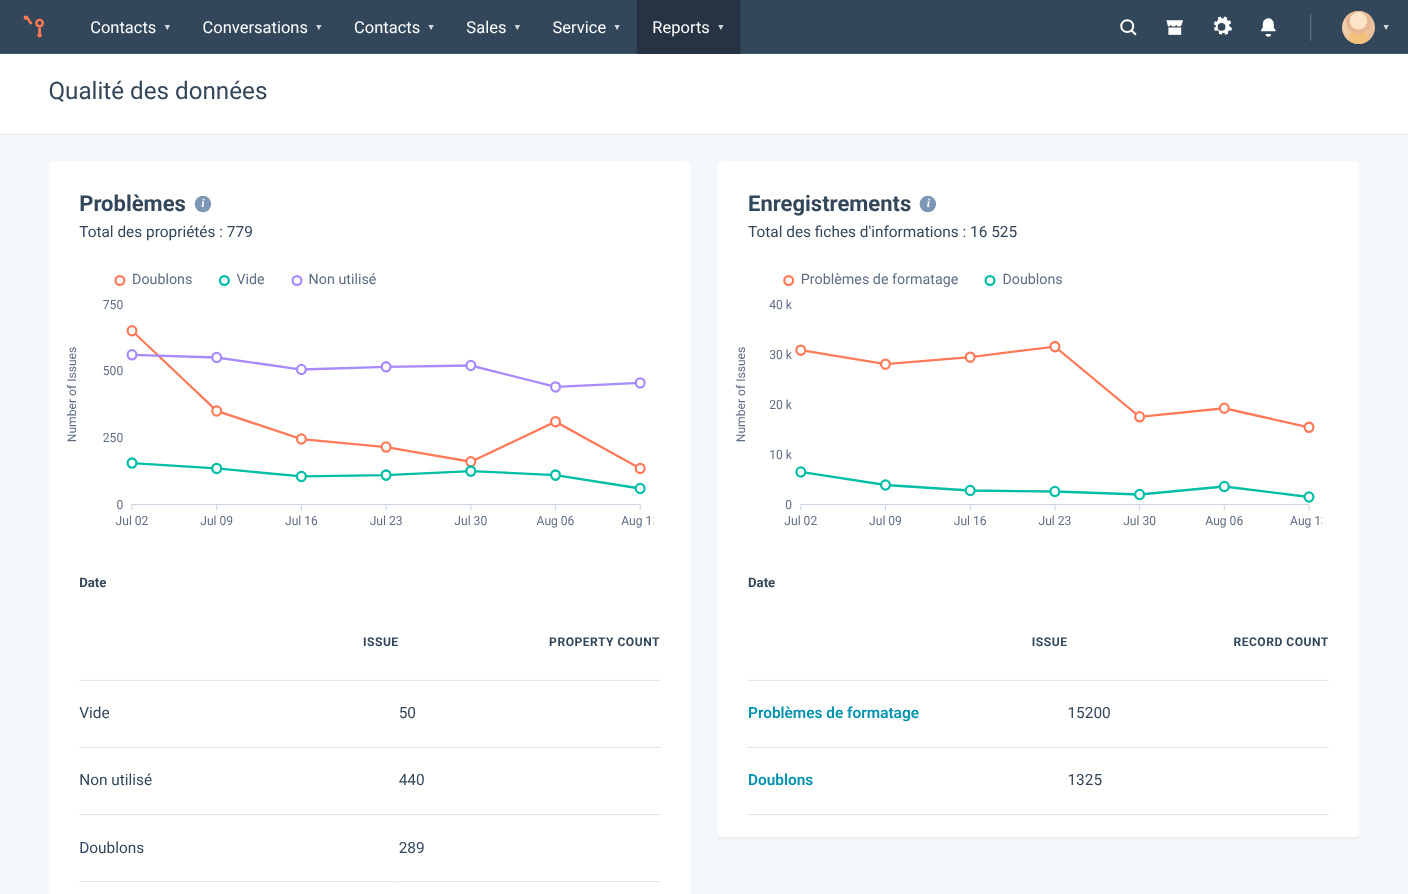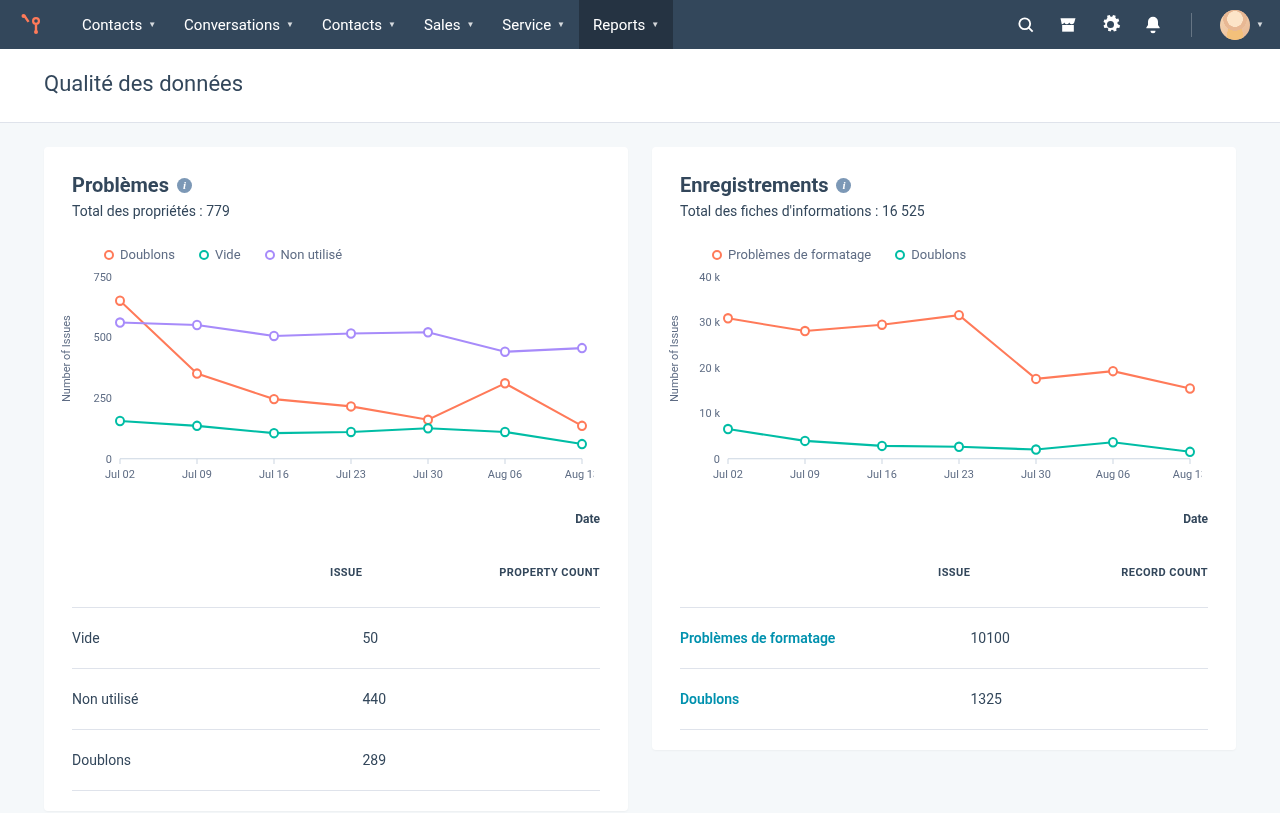--- a/index.html
+++ b/index.html
@@ -43,21 +43,21 @@
   .card-sub{margin-top:6px;color:#33475b;font-size:14px}
   .legend{display:flex;gap:24px;margin:28px 0 6px 32px;font-size:13px}
   .legend-item{display:flex;align-items:center;gap:6px;color:#5e6c84}
   .legend-dot{width:10px;height:10px;border-radius:50%;border:2px solid currentColor;background:#fff}
   .legend-item.orange{color:var(--orange)}
   .legend-item.teal{color:var(--teal)}
   .legend-item.purple{color:var(--purple)}
   .legend-item .lbl{color:#5e6c84}
   .chart-wrap{position:relative;height:240px;margin:0 6px 0 2px}
   .ylabel{position:absolute;left:-8px;top:56%;transform:translateY(-50%) rotate(-90deg);transform-origin:left center;font-size:11px;color:#5e6c84;white-space:nowrap}
-  .xlabel{text-align:right;font-size:12px;font-weight:700;color:#33475b;margin-top:4px}
+  .xlabel{text-align:left;font-size:12px;font-weight:700;color:#33475b;margin-top:15px}
   svg.chart{width:100%;height:220px;display:block}
   .axis text{font-size:11px;fill:#5e6c84}
   .axis line,.axis path{stroke:#cbd6e2;stroke-width:1}
   .series{fill:none;stroke-width:2}
   .pt{fill:#fff;stroke-width:2}
   
   table.data{width:100%;border-collapse:collapse;margin-top:40px}
   table.data th{text-align:right;font-size:11px;letter-spacing:.04em;color:#33475b;font-weight:700;padding:0 0 28px;border-bottom:1px solid var(--border)}
   table.data td{padding:22px 0;border-bottom:1px solid var(--border);font-size:14px}
   table.data td.link{color:var(--link);font-weight:600;cursor:pointer}
@@ -306,21 +306,21 @@
     <table class="data">
       <thead>
           <tr>
         <th>ISSUE</th>
         <th class="col2">RECORD COUNT</th>
       </tr>
         </thead>
       <tbody>
           <tr>
             <td class="link">Problèmes de formatage</td>
-            <td>10100</td>
+            <td>15200</td>
           </tr>
           <tr>
             <td class="link">Doublons</td>
             <td>1325</td>
           </tr>
         </tbody>
     </table>
   </div>
 
 </div>

